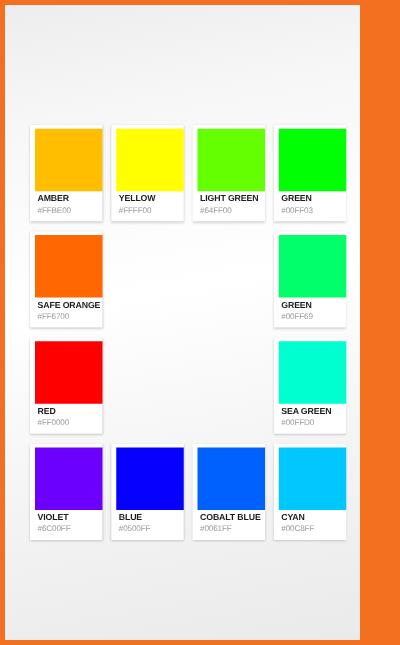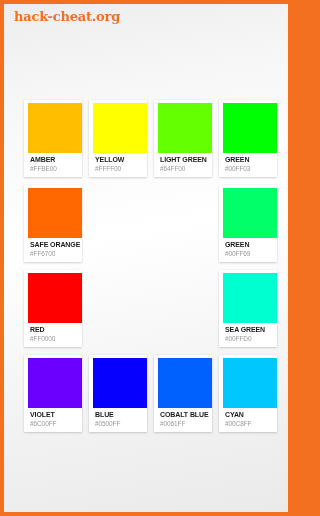--- a/index.html
+++ b/index.html
@@ -89,21 +89,20 @@
     line-height: 9px;
     white-space: nowrap;
     letter-spacing: -0.1px;
   }
 </style>
 </head>
 <body>
 
 <div id="app-frame">
 
-  <div id="watermark">hack-cheat.org</div>
 
   <div id="palette-grid">
       <div class="color-card">
         <span class="swatch" style="background: rgb(255, 190, 0);"></span>
         <div class="card-text">
           <div class="color-name">AMBER</div>
           <div class="color-hex">#FFBE00</div>
         </div>
       </div>
       <div class="color-card">

